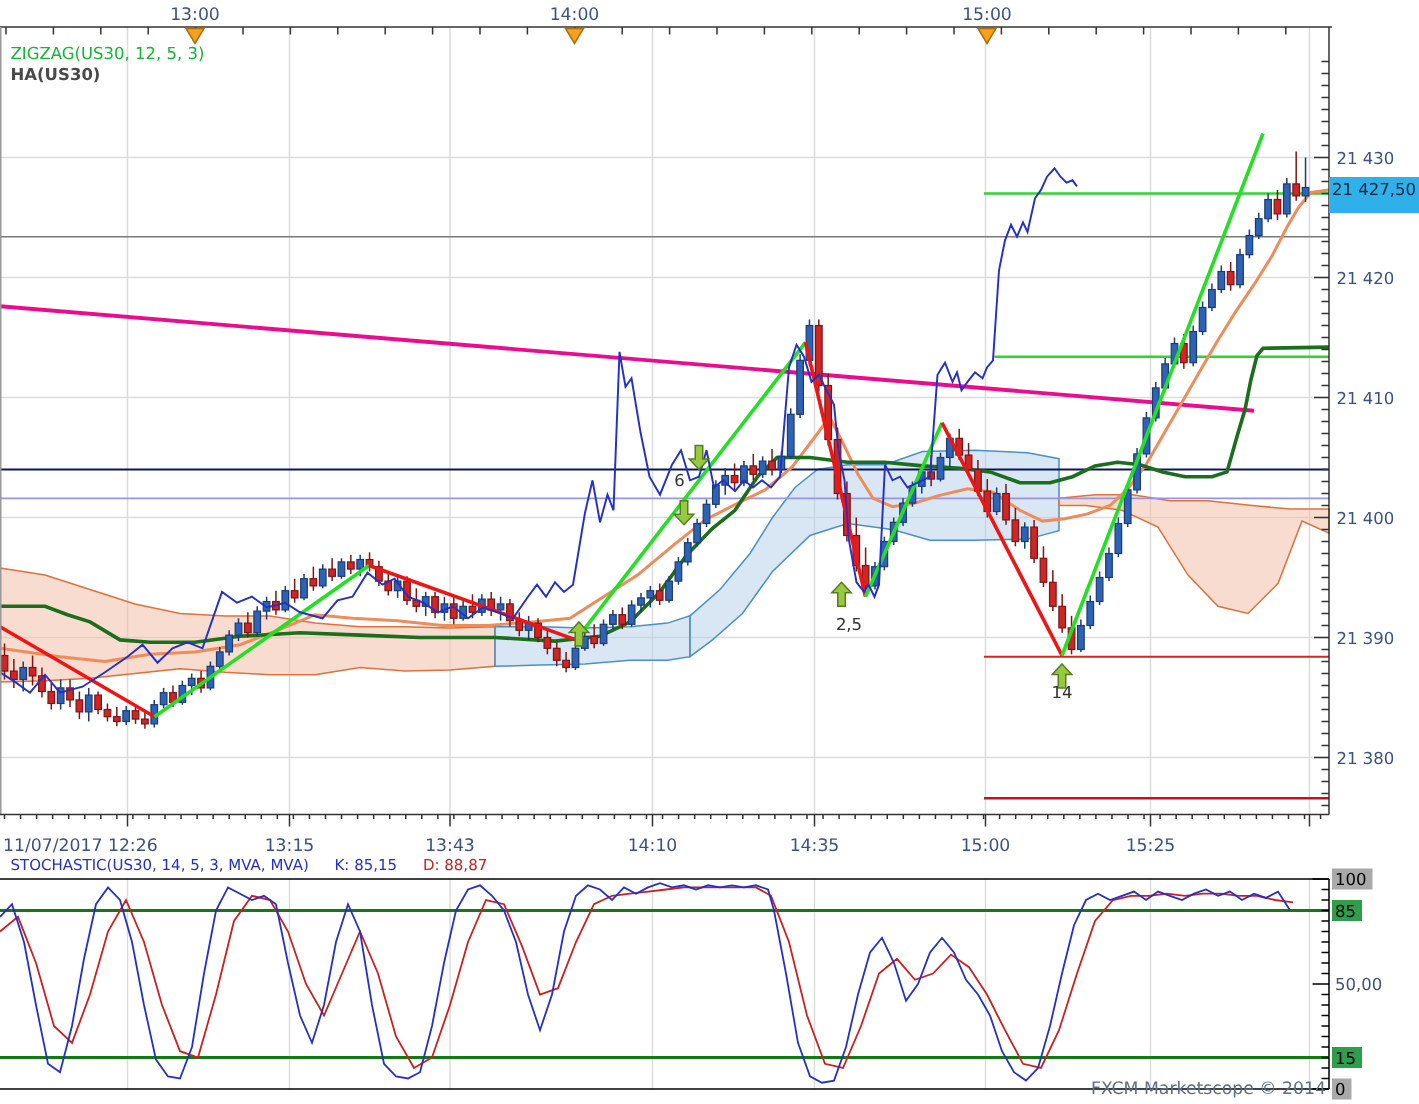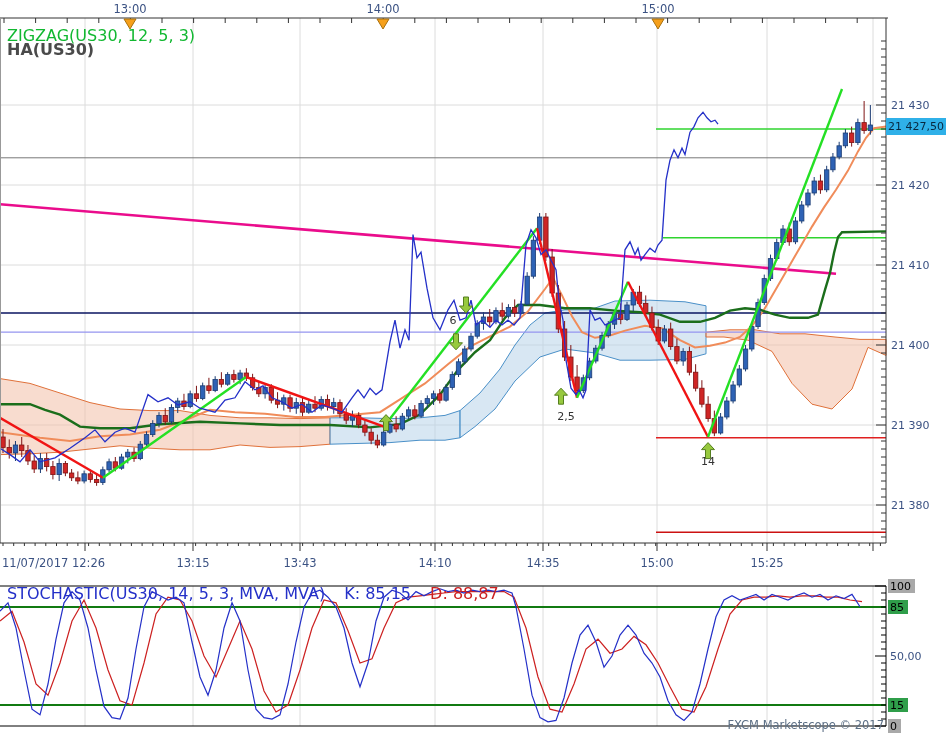--- a/index.html
+++ b/index.html
@@ -1,25 +1,25 @@
 <!DOCTYPE html>
 <html><head>
 <meta charset="utf-8">
 <style>
   html,body{margin:0;padding:0;background:#fff;}
   .screen{position:relative;width:946px;height:736px;background:#ffffff;overflow:hidden;
           font-family:"DejaVu Sans",sans-serif;}
   svg{position:absolute;left:0;top:0;}
-  .legend{position:absolute;left:7px;top:29px;font-size:16px;line-height:14px;}
+  .legend{position:absolute;left:7px;top:29px;font-size:11px;line-height:14px;}
   .legend .zz{color:#12b831;}
   .legend .ha{color:#4a4a4a;font-weight:bold;}
-  .stoch-legend{position:absolute;left:7px;top:584px;font-size:16px;white-space:nowrap;}
+  .stoch-legend{position:absolute;left:7px;top:572px;font-size:10px;white-space:nowrap;}
   .stoch-legend .k{color:#2430c8;margin-right:14px;}
   .stoch-legend .d{color:#cc2020;}
-  .price-tag{position:absolute;left:886px;top:118px;width:58px;height:17px;background:#2fb0e8;
+  .price-tag{position:absolute;left:886px;top:118px;width:58px;height:24px;background:#2fb0e8;
              color:#07273f;font-size:11px;line-height:17px;padding-left:2px;}
   .copyright{position:absolute;right:62px;top:718px;font-size:11.5px;color:#5c6f85;}
 </style>
 </head>
 <body>
 
 <div class="screen">
   <svg id="cv" width="946" height="736" viewBox="0 0 946 736">
       <g>
         <line x1="85" y1="18" x2="85" y2="543" stroke="#dcdcdc" stroke-width="1"></line>
@@ -624,14 +624,14 @@
   </div>
 
   <div class="stoch-legend">
     <span class="k">STOCHASTIC(US30, 14, 5, 3, MVA, MVA)</span>
     <span class="k">K: 85,15</span>
     <span class="d">D: 88,87</span>
   </div>
 
   <div class="price-tag">21 427,50</div>
 
-  <div class="copyright">FXCM Marketscope © 2017</div>
+  <div class="copyright">FXCM Marketscope © 2014</div>
 </div>
 
 </body></html>

